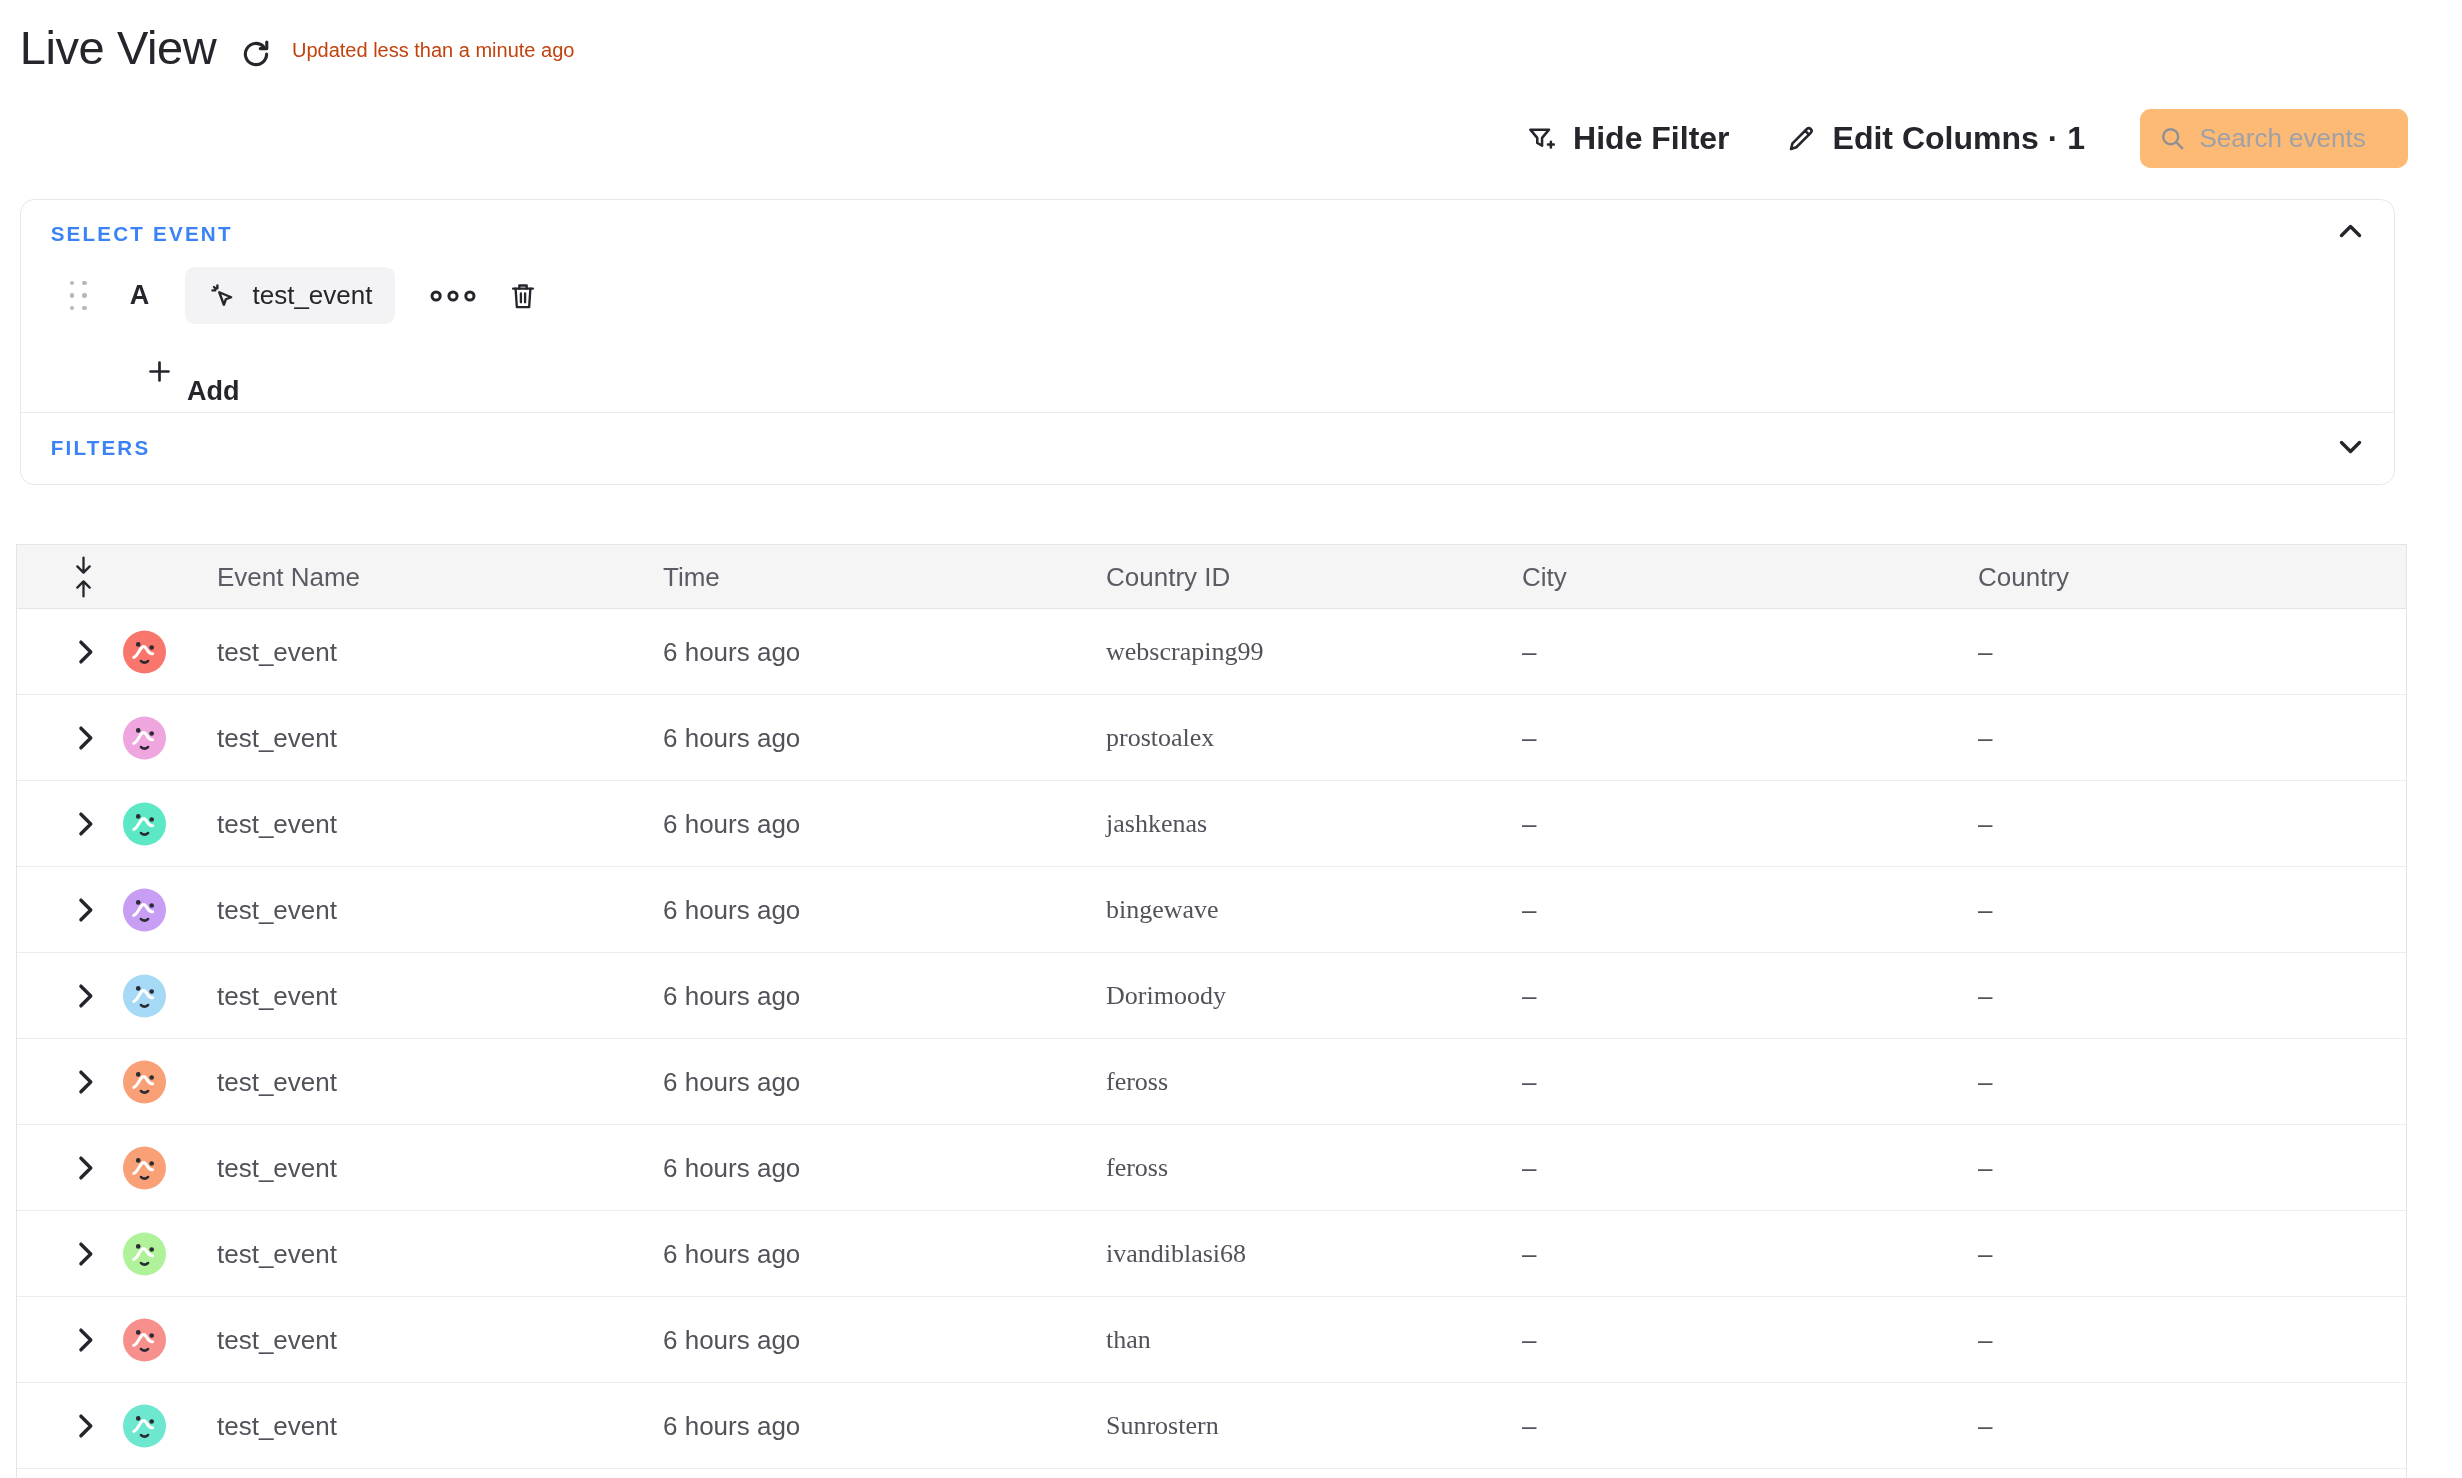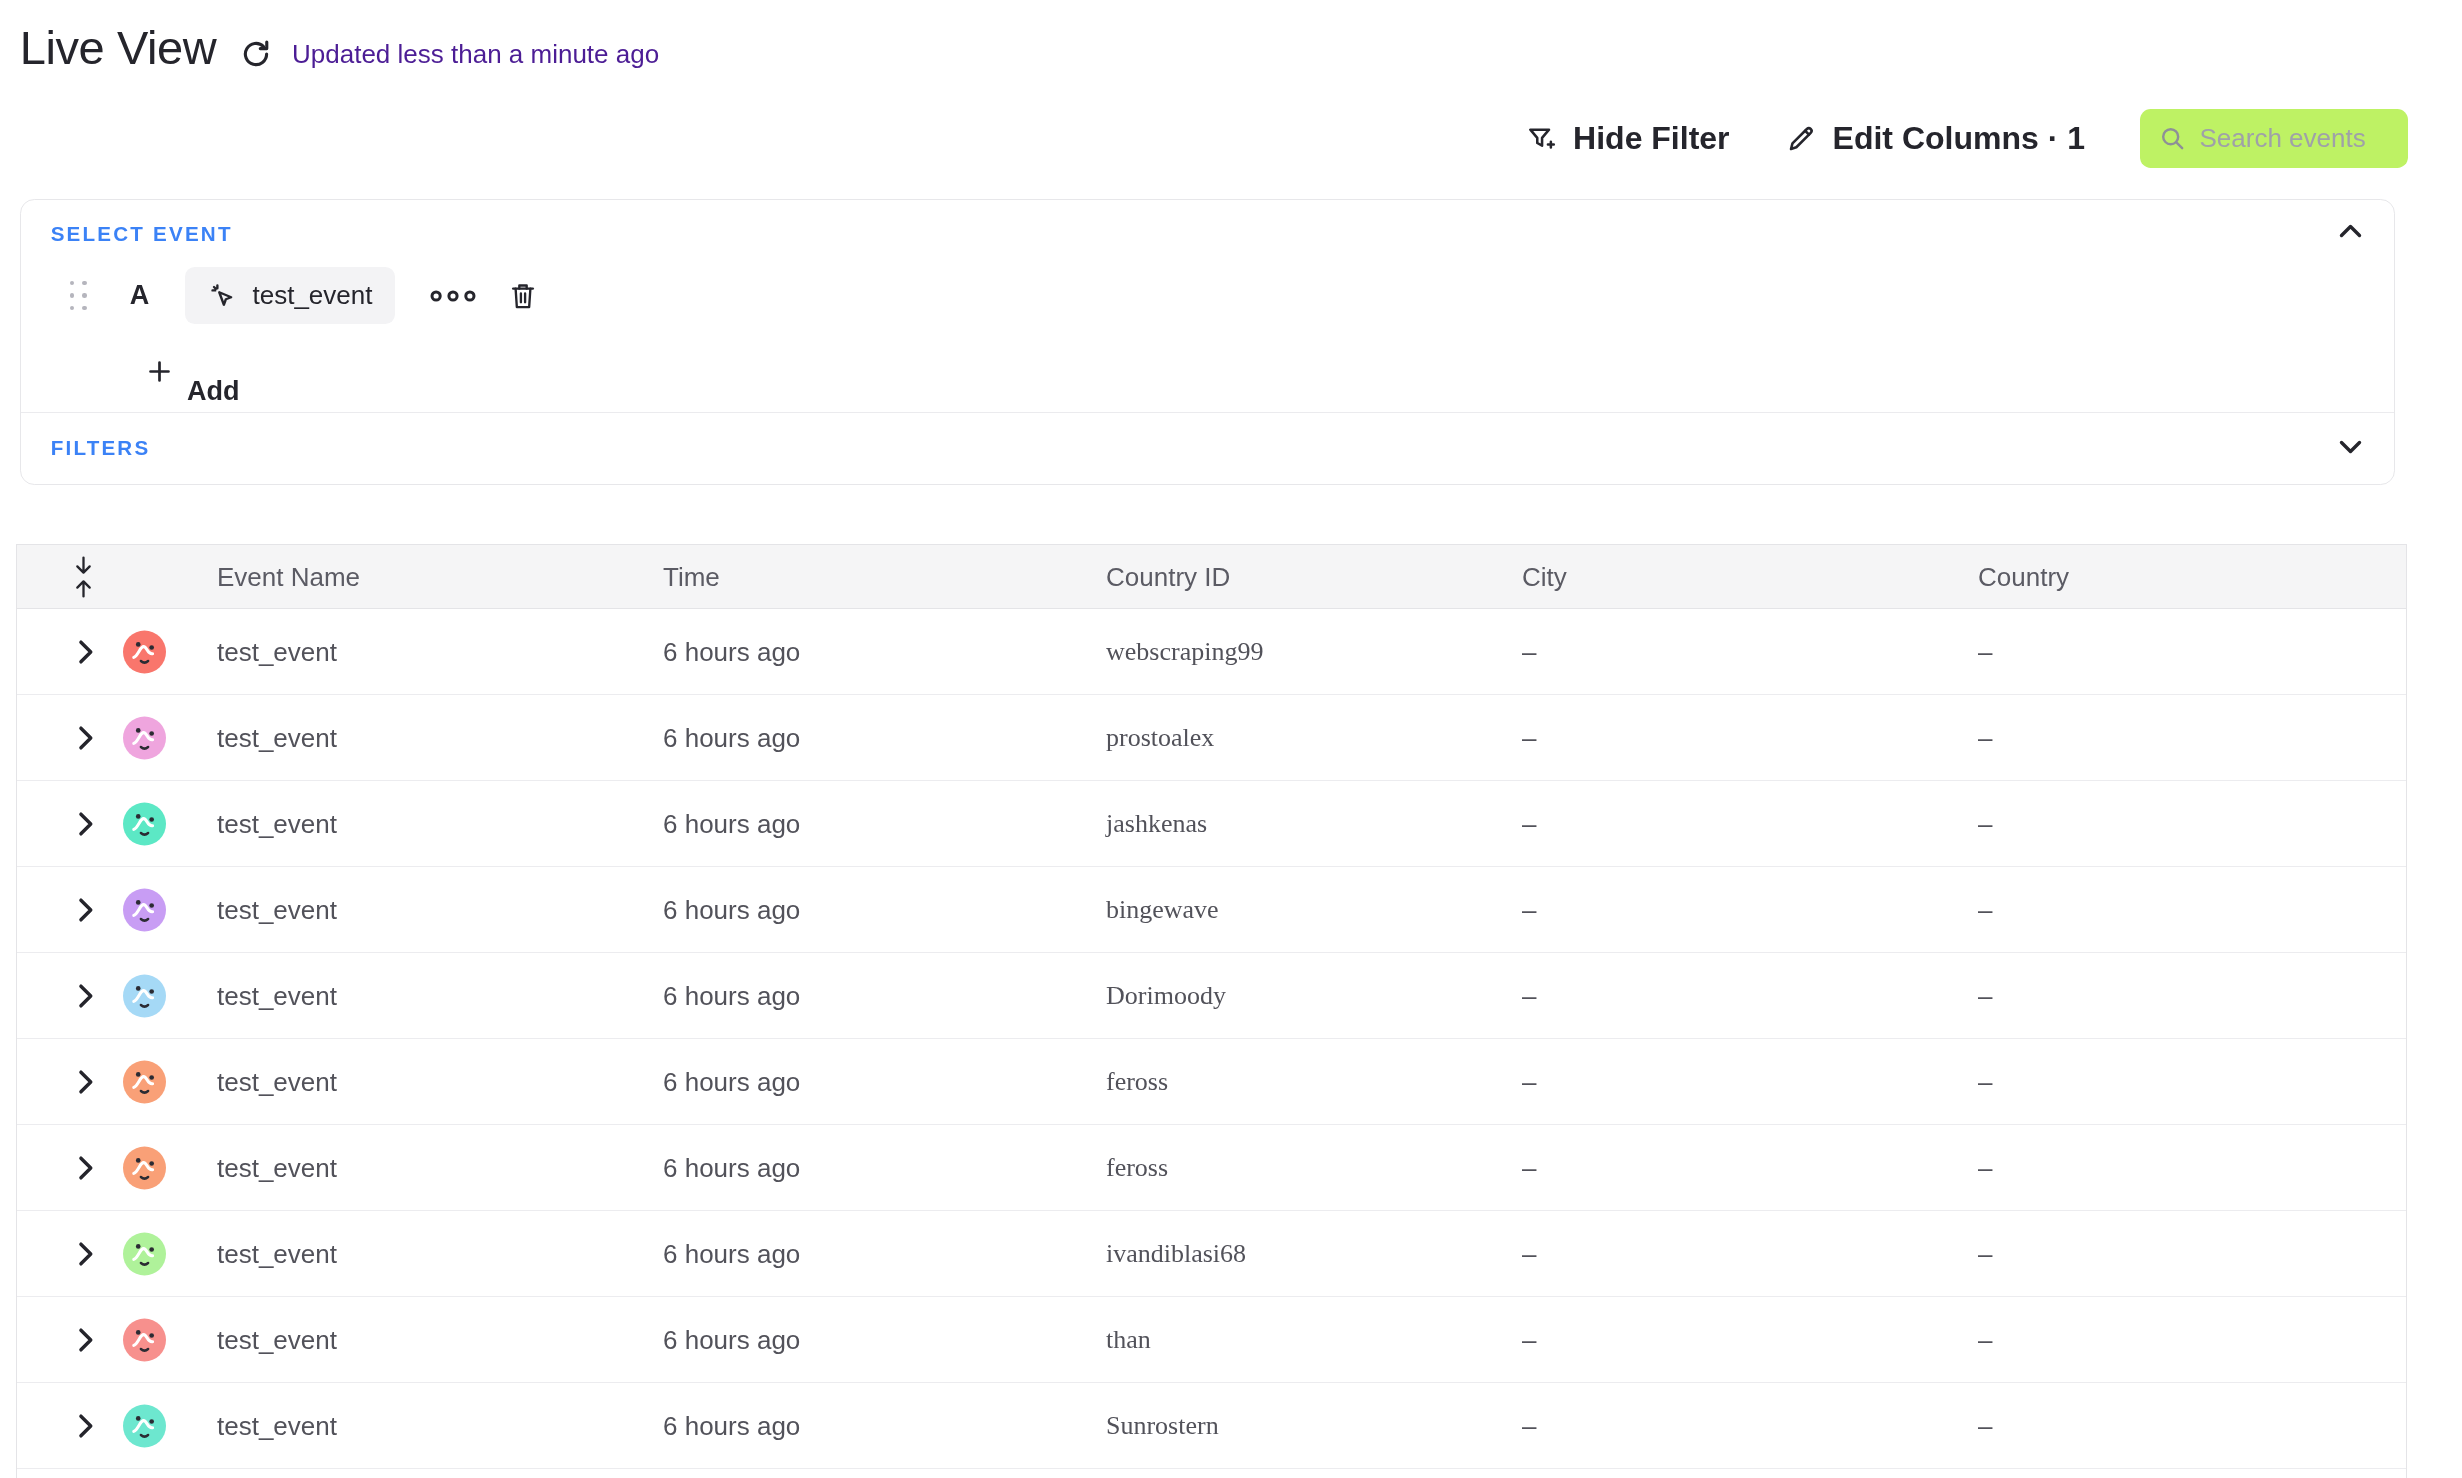--- a/index.html
+++ b/index.html
@@ -4,28 +4,28 @@
 <style>
   * { margin:0; padding:0; box-sizing:border-box; }
   html,body { width:2462px; height:1478px; background:#ffffff; overflow:hidden;
               font-family:"Liberation Sans", sans-serif; }
 
   
   .page-title { position:absolute; left:19.7px; top:19.7px; font-size:47px; font-weight:400;
                 color:#25252c; letter-spacing:-0.4px; }
   .refresh-btn { position:absolute; left:236px; top:34px; width:39px; height:39px;
                  display:flex; align-items:center; justify-content:center; cursor:pointer; }
-  .updated-text { position:absolute; left:292px; top:39px; font-size:26px; color:#4c1d95; }
+  .updated-text { position:absolute; left:292px; top:39px; font-size:20px; color:#c2410c; }
 
   
   .toolbar { position:absolute; top:109px; right:54px; height:59px; display:flex;
              align-items:center; gap:55px; }
   .tool-btn { display:flex; align-items:center; gap:16px; font-size:32px; font-weight:600;
               color:#25252c; cursor:pointer; white-space:nowrap; }
-  .search-box { width:268px; height:59px; background:#bef264; border-radius:10.7px;
+  .search-box { width:268px; height:59px; background:#fdba74; border-radius:10.7px;
                 display:flex; align-items:center; padding:0 18px; gap:12.5px; }
   .search-box input { border:none; outline:none; background:transparent; font-size:26px;
                       color:#4f4f58; width:197px; font-family:"Liberation Sans", sans-serif; }
   .search-box input::placeholder { color:#9fa1a8; }
 
   
   .card { position:absolute; left:19.7px; top:199px; width:2375px; height:286px;
           border:1.8px solid #e7e7ea; border-radius:14.3px; background:#ffffff; }
   .section-label { font-size:20.6px; font-weight:700; letter-spacing:2.2px; color:#3b82f6; }
   .select-event-label { position:absolute; left:30px; top:21.5px; }

